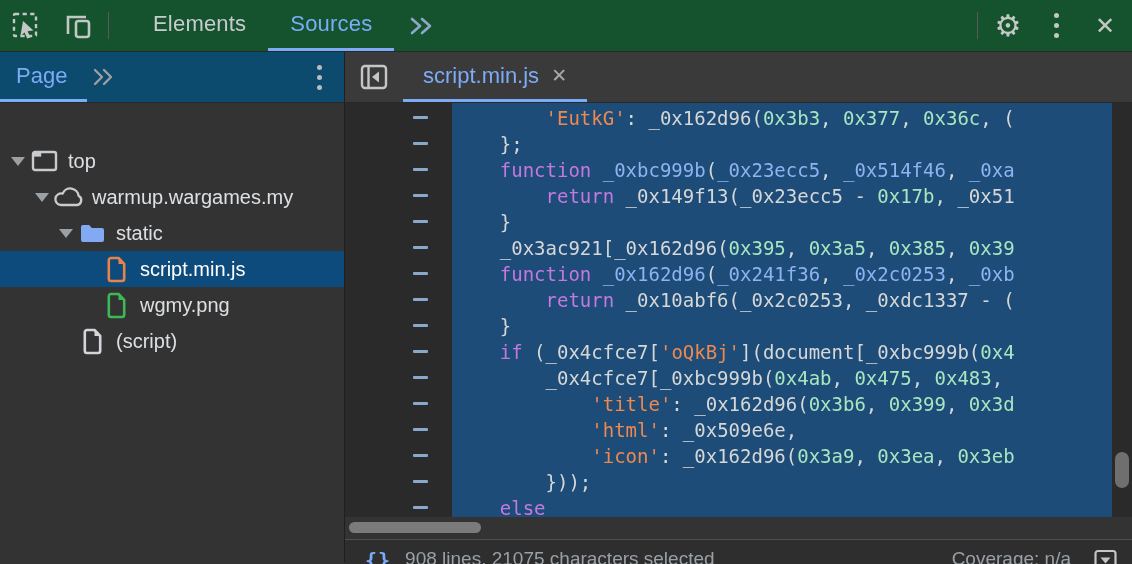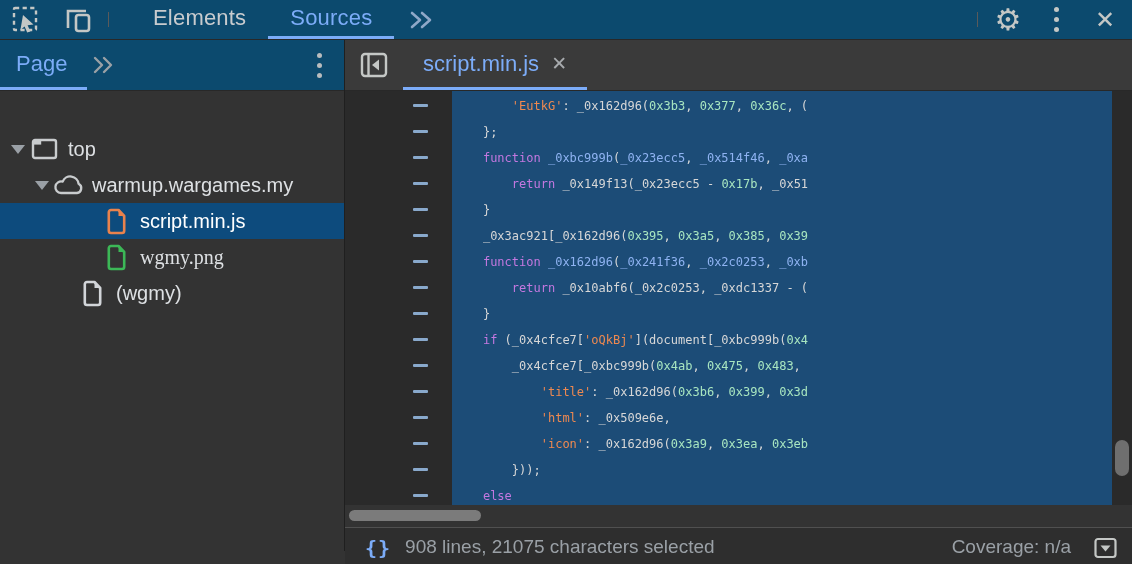--- a/index.html
+++ b/index.html
@@ -4,21 +4,21 @@
 <style>
   * { margin:0; padding:0; box-sizing:border-box; }
   html,body { background:#222; }
   .screen {
     position:relative; width:1132px; height:564px; overflow:hidden;
     background:#333333; font-family:"Liberation Sans", sans-serif;
     -webkit-font-smoothing:antialiased; user-select:none;
   }
   
   .toolbar {
-    height:40px; background:#0c4a6e; display:flex; align-items:stretch;
+    height:52px; background:#14532d; display:flex; align-items:stretch;
     border-bottom:1px solid #282828;
   }
   .tb-iconbtn { display:flex; align-items:center; justify-content:center; width:52px; cursor:pointer; }
   .tb-divider { width:1px; background:#5a5a5a; margin:12px 4px; }
   .tool-tabs { display:flex; align-items:stretch; margin-left:18px; }
   .tool-tab {
     display:flex; align-items:center; padding:0 22px; font-size:22px; color:#c8cbce;
     border-bottom:3px solid transparent; cursor:pointer; letter-spacing:.2px;
   }
   .tool-tab.active { color:var(--accent); border-bottom-color:var(--accent); }
@@ -55,21 +55,21 @@
     border-bottom:3px solid var(--accent);
   }
   .file-tab .title { font-size:22px; color:var(--accent); }
   .file-tab .tab-x { font-size:19px; color:#a7aaad; }
   .code-wrap { height:414px; display:flex; flex:none; position:relative; background:#2a2a2a; overflow:hidden; }
   .gutter { width:107px; flex:none; background:#2a2a2a; padding-top:2px; }
   .gutter .gline { height:26px; position:relative; }
   .gutter .gline i { position:absolute; right:24px; top:11px; width:15px; height:3px; background:var(--gutter-dash); border-radius:1px; }
   .code {
     flex:1; background:var(--selection); padding:2px 0 0 2px; overflow:hidden;
-    font-family:"DejaVu Sans Mono", monospace; font-size:12px; line-height:26px;
+    font-family:"DejaVu Sans Mono", monospace; font-size:19px; line-height:26px;
     white-space:pre; color:#d7d7d7;
   }
   .vscroll { width:20px; flex:none; background:#2a2a2a; position:relative; }
   .vthumb { position:absolute; left:3px; top:349px; width:14px; height:36px; border-radius:7px; background:#6f6f6f; }
   .tok-kw { color:var(--keyword); }
   .tok-str { color:var(--string); }
   .tok-num { color:var(--number); }
   .tok-def { color:var(--definition); }
   .tok-id { color:var(--identifier); }
   .tok-pun { color:#d7d7d7; }
@@ -166,49 +166,60 @@
             <span class="arrow-slot">
               <i class="arr-exp"></i>
             </span>
             <span class="tree-icon">
               <svg width="31" height="22" viewBox="0 0 31 22">
     <path d="M8 19 a5.8 5.8 0 1 1 1.7-11.4 A8.3 8.3 0 0 1 25.6 9.8 A4.9 4.9 0 0 1 24 19 Z" fill="none" stroke="#c9ccce" stroke-width="2.3" stroke-linejoin="round"></path>
               </svg>
             </span>
             <span>warmup.wargames.my</span>
           </div>
+          <div class="tree-row" style="padding-left: 56px;">
+            <span class="arrow-slot">
+              <i class="arr-exp"></i>
+            </span>
+            <span class="tree-icon">
+              <svg width="27" height="22" viewBox="0 0 27 22">
+    <path d="M2 5 a2 2 0 0 1 2-2 h6.2 l2.6 3 H23 a2 2 0 0 1 2 2 V18 a2 2 0 0 1-2 2 H4 a2 2 0 0 1-2-2 Z" fill="#82aaf2"></path>
+              </svg>
+            </span>
+            <span>static</span>
+          </div>
           <div class="tree-row selected" style="padding-left: 80px;">
             <span class="arrow-slot"></span>
             <span class="tree-icon">
               <svg width="23" height="29" viewBox="0 0 23 29">
     <path d="M13.5 3 H6 a2.2 2.2 0 0 0-2.2 2.2 V23.8 A2.2 2.2 0 0 0 6 26 h11 a2.2 2.2 0 0 0 2.2-2.2 V9 Z" fill="none" stroke="#e8824d" stroke-width="2.6" stroke-linejoin="round"></path>
     <path d="M13.5 3 V9 h5.7 Z" fill="#e8824d"></path>
               </svg>
             </span>
             <span>script.min.js</span>
           </div>
-          <div class="tree-row" style="padding-left: 80px; font-family: Liberation Serif, serif;">
+          <div class="tree-row" style="padding-left: 80px;">
             <span class="arrow-slot"></span>
             <span class="tree-icon">
               <svg width="23" height="29" viewBox="0 0 23 29">
     <path d="M13.5 3 H6 a2.2 2.2 0 0 0-2.2 2.2 V23.8 A2.2 2.2 0 0 0 6 26 h11 a2.2 2.2 0 0 0 2.2-2.2 V9 Z" fill="none" stroke="#3cb857" stroke-width="2.6" stroke-linejoin="round"></path>
     <path d="M13.5 3 V9 h5.7 Z" fill="#3cb857"></path>
               </svg>
             </span>
             <span>wgmy.png</span>
           </div>
           <div class="tree-row" style="padding-left: 56px;">
             <span class="arrow-slot"></span>
             <span class="tree-icon">
               <svg width="23" height="29" viewBox="0 0 23 29">
     <path d="M13.5 3 H6 a2.2 2.2 0 0 0-2.2 2.2 V23.8 A2.2 2.2 0 0 0 6 26 h11 a2.2 2.2 0 0 0 2.2-2.2 V9 Z" fill="none" stroke="#d2d5d9" stroke-width="2.6" stroke-linejoin="round"></path>
     <path d="M13.5 3 V9 h5.7 Z" fill="#d2d5d9"></path>
               </svg>
             </span>
-            <span>(wgmy)</span>
+            <span>(script)</span>
           </div>
         </div>
     </div>
 
     <div class="editor">
 
       <div class="tabbar">
         <div class="nav-toggle">
           <svg width="32" height="32" viewBox="0 0 32 32">
             <rect x="4" y="5" width="24" height="22" rx="3" fill="none" stroke="#c4c7c5" stroke-width="2.4"></rect>

